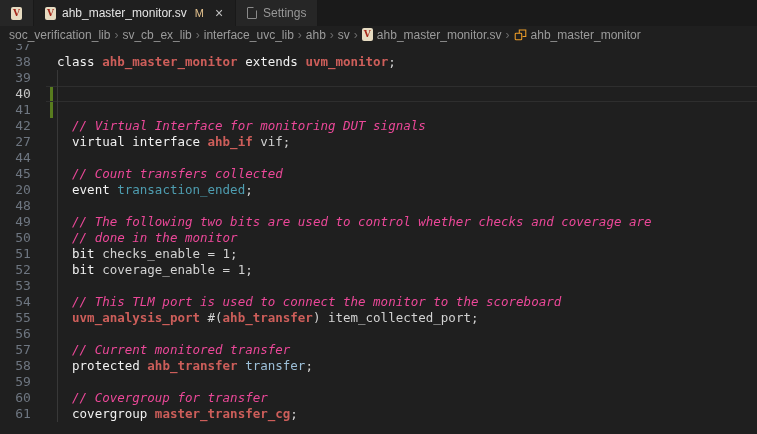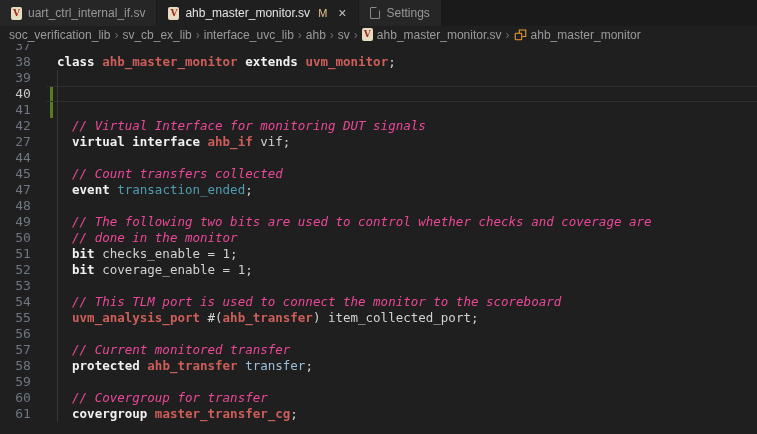--- a/index.html
+++ b/index.html
@@ -62,34 +62,33 @@
   .line.guide .code::before {
     content:''; position:absolute; left:11px; top:0; bottom:0; width:1px; background:#383838;
   }
   .line.added::before {
     content:''; position:absolute; left:50px; top:0; bottom:0; width:3px; background:#587c1e;
   }
   .line.current .num { color:#c6c6c6; }
   .line.current .code { box-shadow: inset 0 1px 0 #2e2e2e, inset 0 -1px 0 #2e2e2e; }
 
   
-  .t-kw { color:#f1f1f1; font-weight:bold; }
+  .t-kw { color:#f1f1f1; font-weight:normal; }
   .t-ty { color:#cd5e5a; font-weight:bold; }
   .t-cm { color:#ec4899; font-style:italic; }
   .t-pl { color:#d2d2d2; }
   .t-ev { color:#4e9db0; }
   .t-vr { color:#9cbfd8;margin-top:26px; }
 </style>
 </head>
 <body>
 
 <div class="tabbar" id="tabbar">
     <div class="tab">
       <span class="vicon small">V</span>
-      <span>uart_ctrl_internal_if.sv</span>
     </div>
     <div class="tab active">
       <span class="vicon small">V</span>
       <span>ahb_master_monitor.sv</span>
       <span class="m-badge" style="color: rgb(226, 192, 141);">M</span>
       <span class="close">×</span>
     </div>
     <div class="tab">
       <span class="ficon x"></span>
       <span>Settings</span>
@@ -165,21 +164,21 @@
       </div>
       <div class="line guide">
         <div class="num">44</div>
         <div class="code"></div>
       </div>
       <div class="line guide">
         <div class="num">45</div>
         <div class="code"><span class="t-pl">  </span><span class="t-cm">// Count transfers collected</span></div>
       </div>
       <div class="line guide">
-        <div class="num">47</div>
+        <div class="num">20</div>
         <div class="code"><span class="t-pl">  </span><span class="t-kw">event</span><span class="t-pl"> </span><span class="t-ev">transaction_ended</span><span class="t-pl">;</span></div>
       </div>
       <div class="line guide">
         <div class="num">48</div>
         <div class="code"></div>
       </div>
       <div class="line guide">
         <div class="num">49</div>
         <div class="code"><span class="t-pl">  </span><span class="t-cm">// The following two bits are used to control whether checks and coverage are</span></div>
       </div>

